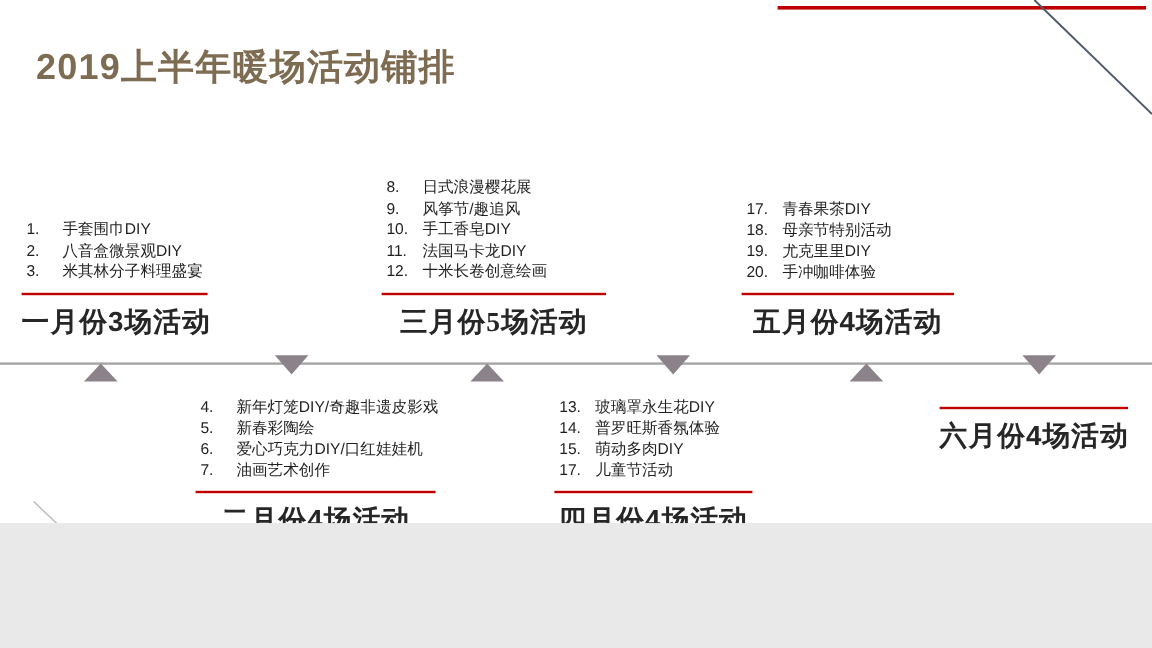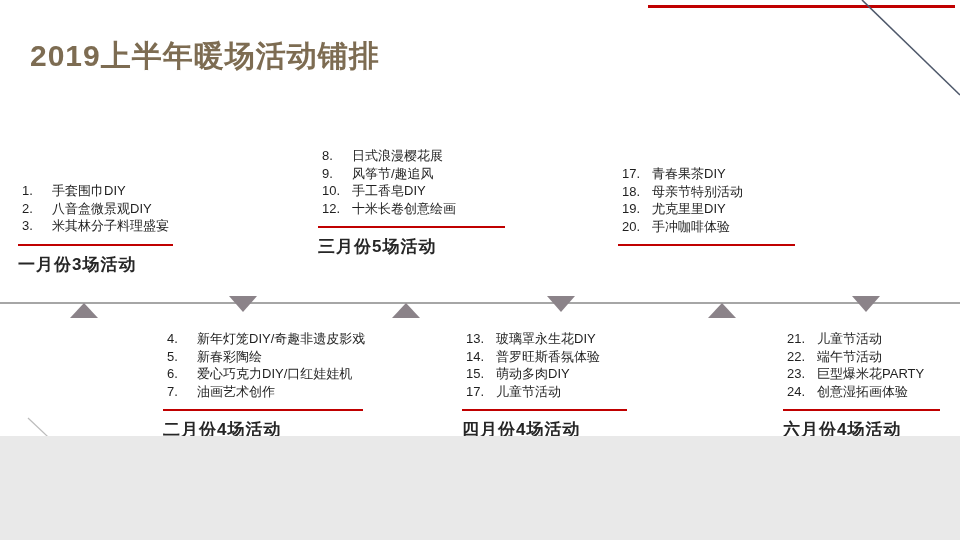--- a/index.html
+++ b/index.html
@@ -54,27 +54,27 @@
     white-space:nowrap;
   }
   .items .num{width:30px;flex:none;}
   .items .txt{flex:none;}
   .underline{
     height:2px;margin-top:9px;
     background:var(--accent-red,#c00000);
   }
   .label{
     margin-top:7px;
-    font-size:17px;font-weight:700;color:#262626;
-    letter-spacing:1px;text-align:left;
+    font-size:23px;font-weight:700;color:#262626;
+    letter-spacing:1px;text-align:center;
     white-space:nowrap;
   }
   .g-jan{left:18px;top:182px;width:170px;}  .g-jan .underline,.g-jan .label{width:155px;}
   .g-feb{left:163px;top:330px;width:230px;} .g-feb .underline,.g-feb .label{width:200px;}
-  .g-mar{left:318px;top:147px;width:195px;} .g-mar .underline,.g-mar .label{width:187px;}
+  .g-mar{left:318px;top:147px;width:195px;} .g-mar .underline,.g-mar .label{width:187px;font-family:Liberation Serif, serif;}
   .g-apr{left:462px;top:330px;width:175px;} .g-apr .underline,.g-apr .label{width:165px;}
   .g-may{left:618px;top:165px;width:185px;} .g-may .underline,.g-may .label{width:177px;}
   .g-jun{left:783px;top:330px;width:165px;} .g-jun .underline,.g-jun .label{width:157px;}
 </style>
 </head>
 <body>
 
 <div class="slide">
 
   <div class="title">2019上半年暖场活动铺排</div>
@@ -146,20 +146,24 @@
         </li>
         <li>
           <span class="num">9.</span>
           <span class="txt">风筝节/趣追风</span>
         </li>
         <li>
           <span class="num">10.</span>
           <span class="txt">手工香皂DIY</span>
         </li>
         <li>
+          <span class="num">11.</span>
+          <span class="txt">法国马卡龙DIY</span>
+        </li>
+        <li>
           <span class="num">12.</span>
           <span class="txt">十米长卷创意绘画</span>
         </li>
       </ol>
     <div class="underline"></div>
     <div class="label">三月份5场活动</div>
   </div>
 
   <div class="group g-apr">
     <ol class="items">
@@ -197,38 +201,21 @@
         <li>
           <span class="num">19.</span>
           <span class="txt">尤克里里DIY</span>
         </li>
         <li>
           <span class="num">20.</span>
           <span class="txt">手冲咖啡体验</span>
         </li>
       </ol>
     <div class="underline"></div>
+    <div class="label">五月份4场活动</div>
   </div>
 
   <div class="group g-jun">
-    <ol class="items">
-        <li>
-          <span class="num">21.</span>
-          <span class="txt">儿童节活动</span>
-        </li>
-        <li>
-          <span class="num">22.</span>
-          <span class="txt">端午节活动</span>
-        </li>
-        <li>
-          <span class="num">23.</span>
-          <span class="txt">巨型爆米花PARTY</span>
-        </li>
-        <li>
-          <span class="num">24.</span>
-          <span class="txt">创意湿拓画体验</span>
-        </li>
-      </ol>
     <div class="underline"></div>
     <div class="label">六月份4场活动</div>
   </div>
 
 </div>
 
 </body></html>

